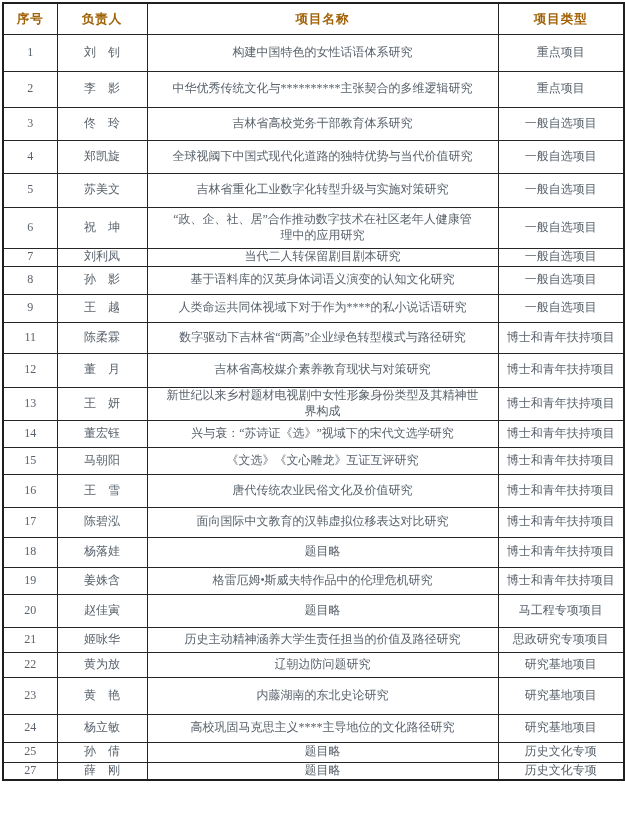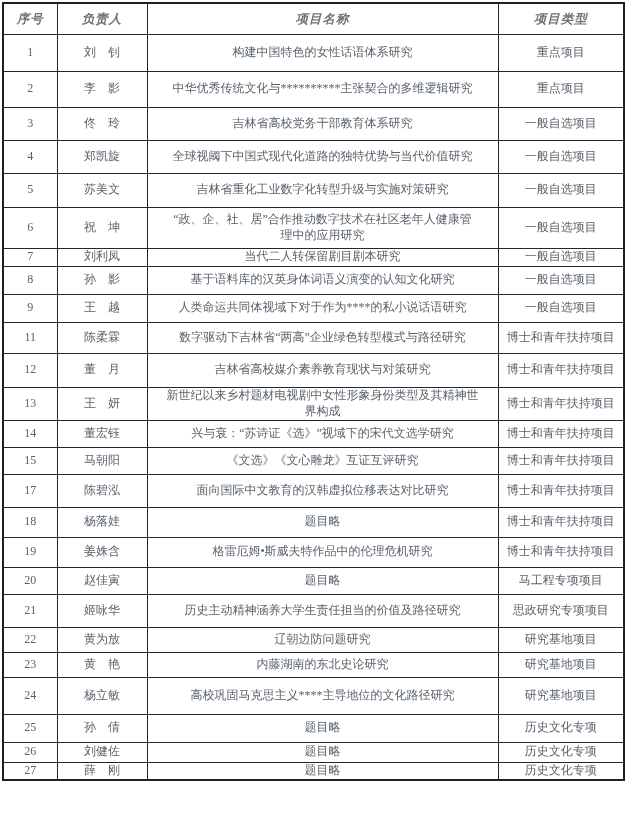--- a/index.html
+++ b/index.html
@@ -20,24 +20,23 @@
     text-align:center;
     vertical-align:middle;
     font-size:12px;
     line-height:1.3;
     padding:0 2px;
     overflow:hidden;
   }
   #tbl thead tr{height:31px;}
   #tbl th{
     font-weight:bold;
-    color:#737373;
+    color:#a16207;
     font-size:12.5px;
     letter-spacing:1px;
-    font-style:italic;
   }
   .cell-title{white-space:pre-line;}
   
   #tbl tbody tr{height:33px;}
   #tbl tbody tr:nth-child(1){height:37px;}
   #tbl tbody tr:nth-child(2){height:36px;}
   #tbl tbody tr:nth-child(5){height:34px;}
   #tbl tbody tr:nth-child(6){height:41px;}
   #tbl tbody tr:nth-child(7){height:18px;}
   #tbl tbody tr:nth-child(8){height:28px;}
@@ -159,20 +158,26 @@
     <td class="cell-title">兴与衰：“苏诗证《选》”视域下的宋代文选学研究</td>
     <td class="cell-type">博士和青年扶持项目</td>
   </tr>
       <tr>
     <td class="cell-index">15</td>
     <td class="cell-leader">马朝阳</td>
     <td class="cell-title">《文选》《文心雕龙》互证互评研究</td>
     <td class="cell-type">博士和青年扶持项目</td>
   </tr>
       <tr>
+    <td class="cell-index">16</td>
+    <td class="cell-leader">王　雪</td>
+    <td class="cell-title">唐代传统农业民俗文化及价值研究</td>
+    <td class="cell-type">博士和青年扶持项目</td>
+  </tr>
+      <tr>
     <td class="cell-index">17</td>
     <td class="cell-leader">陈碧泓</td>
     <td class="cell-title">面向国际中文教育的汉韩虚拟位移表达对比研究</td>
     <td class="cell-type">博士和青年扶持项目</td>
   </tr>
       <tr>
     <td class="cell-index">18</td>
     <td class="cell-leader">杨落娃</td>
     <td class="cell-title">题目略</td>
     <td class="cell-type">博士和青年扶持项目</td>
@@ -213,25 +218,19 @@
     <td class="cell-title">高校巩固马克思主义****主导地位的文化路径研究</td>
     <td class="cell-type">研究基地项目</td>
   </tr>
       <tr>
     <td class="cell-index">25</td>
     <td class="cell-leader">孙　倩</td>
     <td class="cell-title">题目略</td>
     <td class="cell-type">历史文化专项</td>
   </tr>
       <tr>
-    <td class="cell-index">26</td>
-    <td class="cell-leader">刘健佐</td>
-    <td class="cell-title">题目略</td>
-    <td class="cell-type">历史文化专项</td>
-  </tr>
-      <tr>
     <td class="cell-index">27</td>
     <td class="cell-leader">薛　刚</td>
     <td class="cell-title">题目略</td>
     <td class="cell-type">历史文化专项</td>
   </tr>
     </tbody>
 </table>
 
 </body></html>

